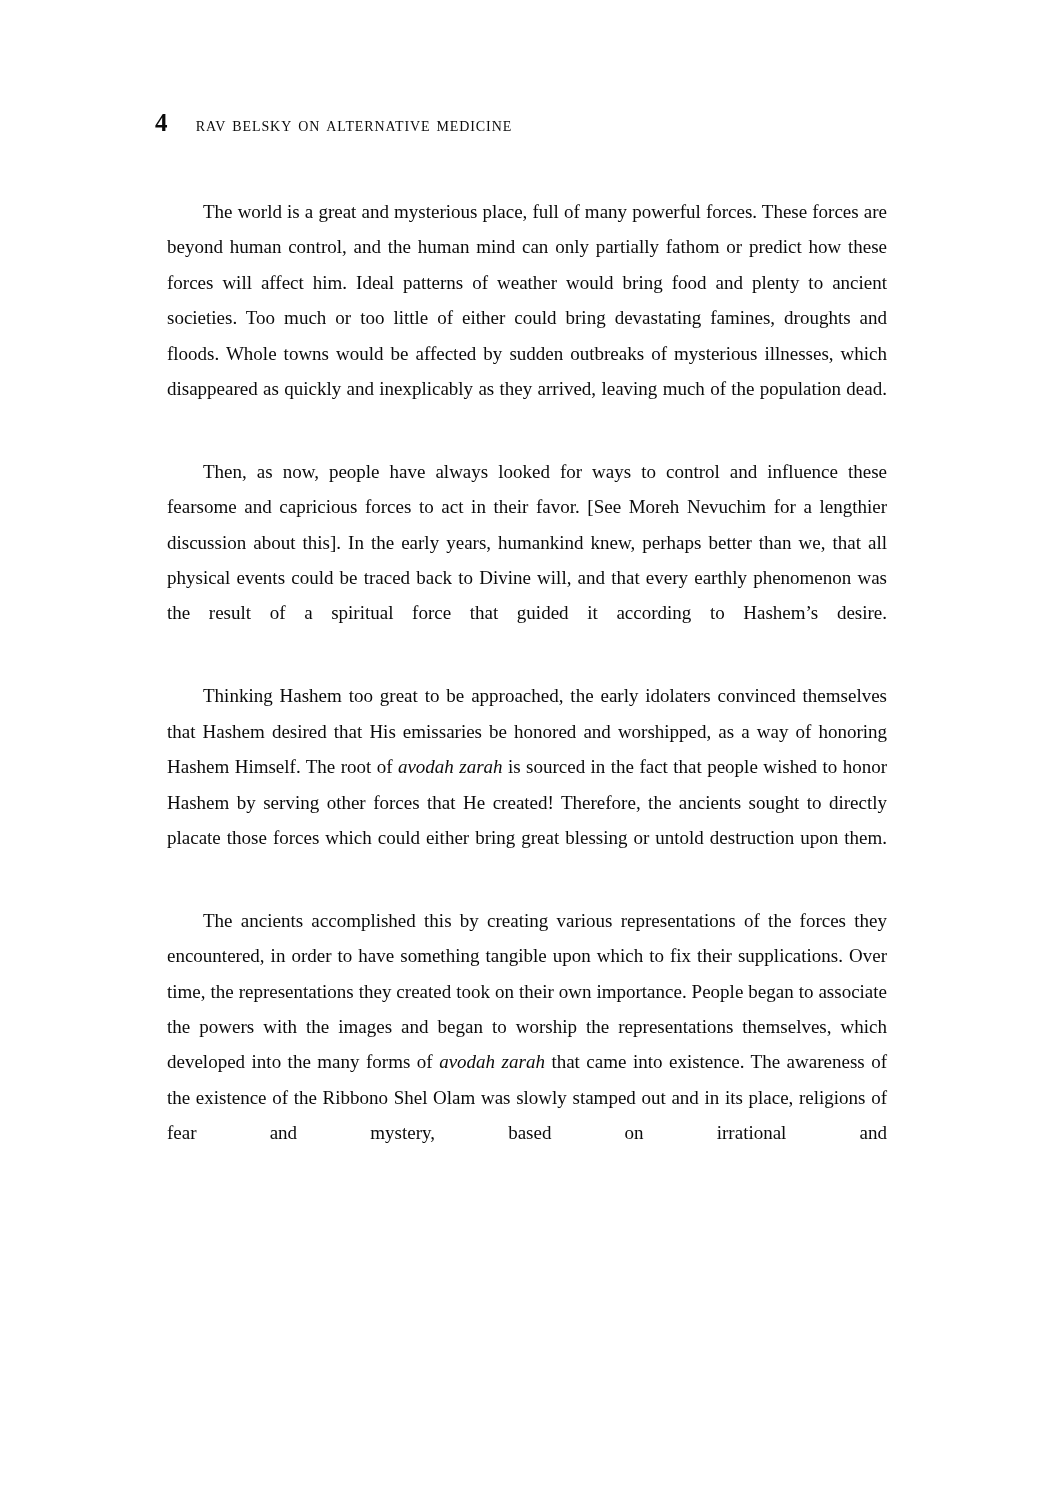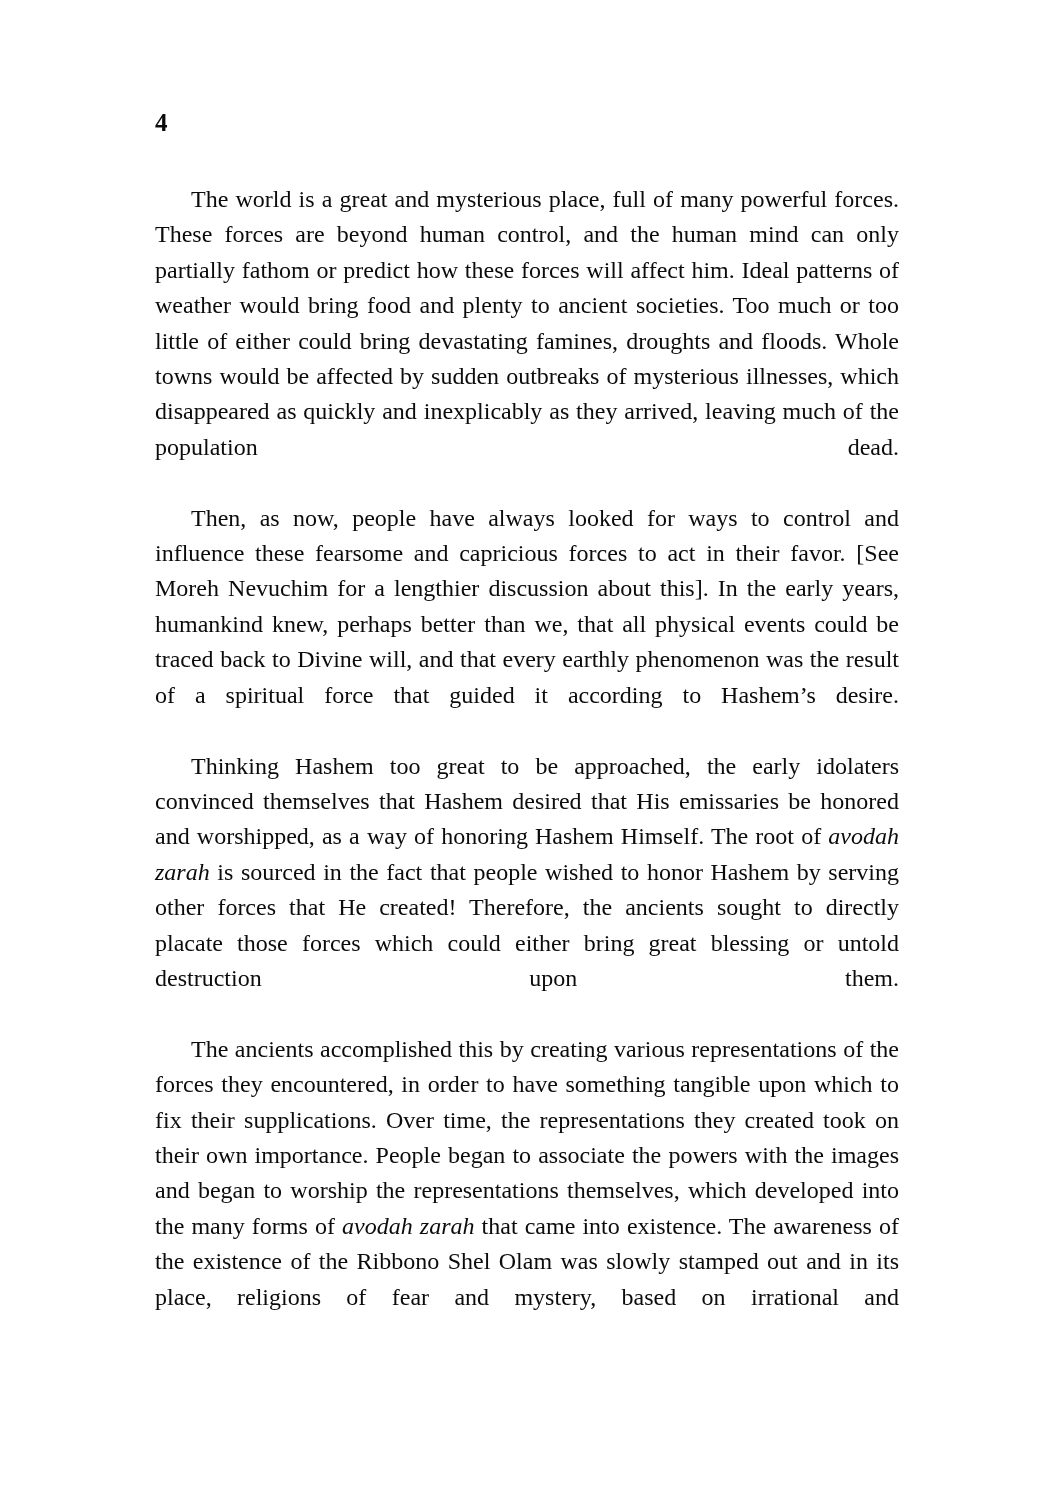--- a/index.html
+++ b/index.html
@@ -51,22 +51,22 @@
 
   
   .textblock {
     position: absolute;
     left: 155px;
     top: 182px;
     width: 744px;
   }
 
   .para {
-    margin: 0;
-    font-size: 24px;
+    margin: 12px;
+    font-size: 19px;
     line-height: 35.4px;
     text-align: justify;
     text-justify: inter-word;
     text-indent: 36px;
     hyphens: none;
     -webkit-hyphens: none;
     word-spacing: 0.2px;
   }
 
   
@@ -80,20 +80,21 @@
     font-style: italic;
   }
 </style>
 </head>
 <body>
 
 <div class="page">
 
   <div class="running-head">
     <span class="folio">4</span>
+    <span class="head-title">Rav Belsky on Alternative Medicine</span>
   </div>
 
   <div class="textblock">
     <p class="para"><span>The world is a great and mysterious place, full of many powerful forces. These forces are beyond human control, and the human mind can only partially fathom or predict how these forces will affect him. Ideal patterns of weather would bring food and plenty to ancient societies. Too much or too little of either could bring devastating famines, droughts and floods. Whole towns would be affected by sudden outbreaks of mysterious illnesses, which disappeared as quickly and inexplicably as they arrived, leaving much of the population dead.</span></p>
     <p class="para"><span>Then, as now, people have always looked for ways to control and influence these fearsome and capricious forces to act in their favor. [See Moreh Nevuchim for a lengthier discussion about this]. In the early years, humankind knew, perhaps better than we, that all physical events could be traced back to Divine will, and that every earthly phenomenon was the result of a spiritual force that guided it according to Hashem’s desire.</span></p>
     <p class="para"><span>Thinking Hashem too great to be approached, the early idolaters convinced themselves that Hashem desired that His emissaries be honored and worshipped, as a way of honoring Hashem Himself. The root of </span><em>avodah zarah</em><span> is sourced in the fact that people wished to honor Hashem by serving other forces that He created! Therefore, the ancients sought to directly placate those forces which could either bring great blessing or untold destruction upon them.</span></p>
     <p class="para"><span>The ancients accomplished this by creating various representations of the forces they encountered, in order to have something tangible upon which to fix their supplications. Over time, the representations they created took on their own importance. People began to associate the powers with the images and began to worship the representations themselves, which developed into the many forms of </span><em>avodah zarah</em><span> that came into existence. The awareness of the existence of the Ribbono Shel Olam was slowly stamped out and in its place, religions of fear and mystery, based on irrational and</span></p>
   </div>
 
 </div>

